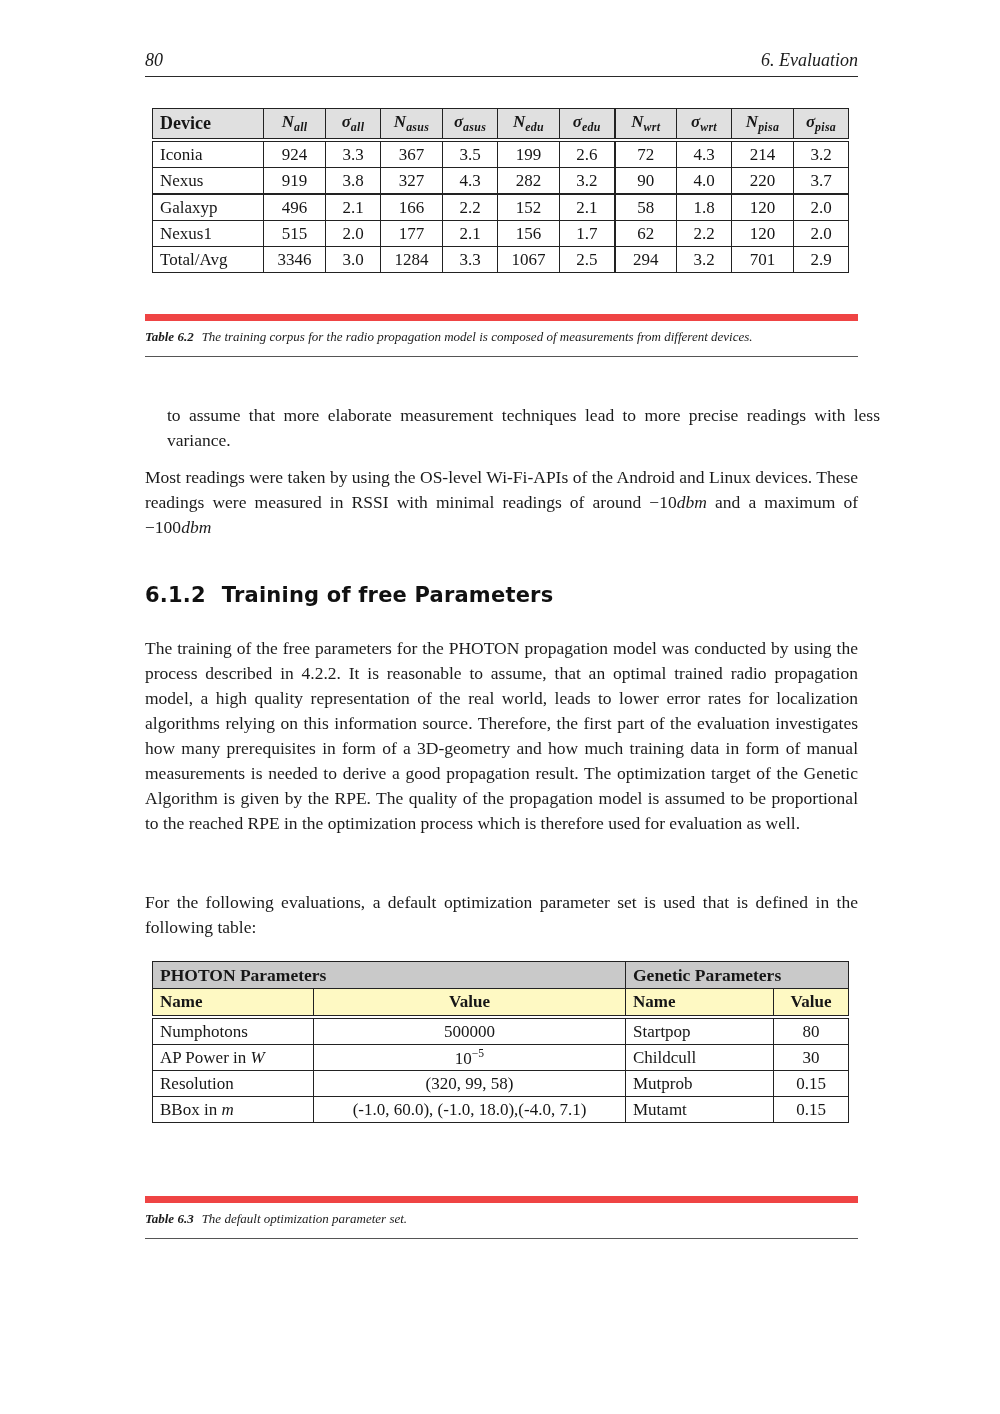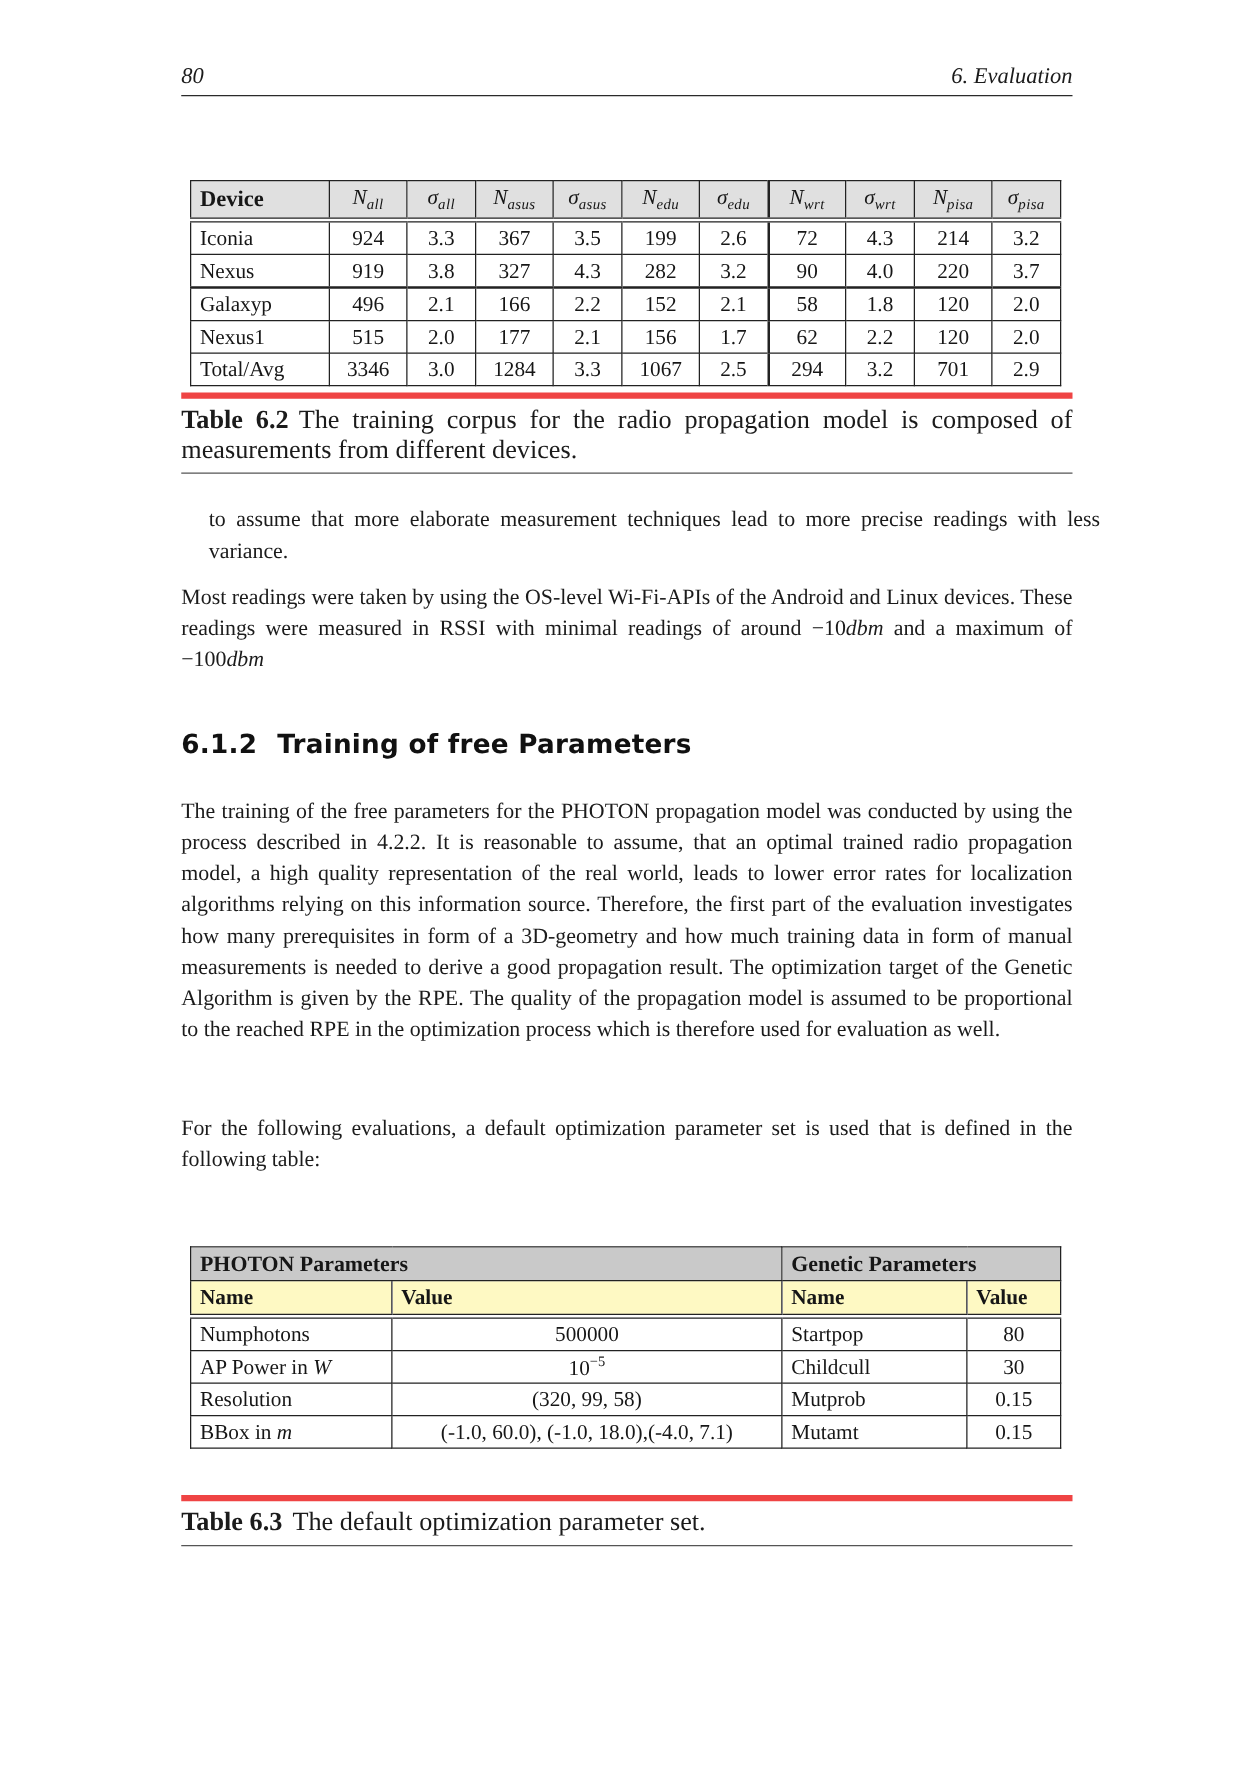--- a/index.html
+++ b/index.html
@@ -12,53 +12,53 @@
 
   
   .page-header{
     position:absolute;top:50px;left:145px;width:713px;
     display:flex;justify-content:space-between;align-items:flex-end;
     font-style:italic;font-size:18px;
     border-bottom:1.4px solid #2a2a2a;padding-bottom:5px;
   }
 
   
-  table{border-collapse:collapse;font-size:17px;color:#161616;table-layout:fixed;margin-top:36px;}
+  table{border-collapse:collapse;font-size:17px;color:#161616;table-layout:fixed;}
   th,td{border:1px solid #222;padding:0 7px;overflow:hidden;white-space:nowrap;}
 
   
   #table1{position:absolute;top:108px;left:152px;width:696px;}
   #table1 thead th{
-    background:#e0e0e0;height:29px;font-weight:normal;text-align:center;
+    background:#e0e0e0;height:29px;font-weight:bold;text-align:center;
     border-bottom:4px double #222;
   }
   #table1 thead th.dev{font-weight:bold;text-align:left;font-size:18px;}
   #table1 td{height:25px;text-align:center;}
   #table1 td:first-child{text-align:left;}
   #table1 sub{font-size:70%;font-style:italic;letter-spacing:.3px;}
   #table1 th:nth-child(8),#table1 td:nth-child(8){border-left:2.4px solid #222;}
   #table1 tbody tr:nth-child(3) td,
   #table1 tbody tr:nth-child(6) td{border-top:2.4px solid #222;}
 
   
   #table2{position:absolute;top:961px;left:152px;width:696px;}
   #table2 th{font-weight:bold;text-align:left;height:26px;}
   #table2 .group th{background:#c9c9c9;font-size:17.5px;}
   #table2 .cols th{background:#fef9c3;border-bottom:4px double #222;}
-  #table2 .cols th.c{text-align:left;}
+  #table2 .cols th.c{text-align:center;}
   #table2 td{height:25px;}
   #table2 td.c{text-align:center;}
   #table2 sup{font-size:68%;}
   #table2 i{font-family:"Liberation Serif",serif;}
 
   
   .caption{
     position:absolute;left:145px;width:713px;
-    border-top:5px solid #ef4444;border-bottom:1px solid #555;
-    padding:4px 0 7px 0;font-size:21px;line-height:24px;text-align:justify;
+    border-top:7px solid #ef4444;border-bottom:1px solid #555;
+    padding:4px 0 7px 0;font-size:13px;line-height:24px;text-align:justify;font-style:italic;
   }
   .cap-label{font-weight:bold;margin-right:8px;}
 
   
   .para{
     position:absolute;left:145px;width:713px;margin:0;
     font-size:17.5px;line-height:25px;text-align:justify;
   }
   .para i{font-style:italic;}
 

